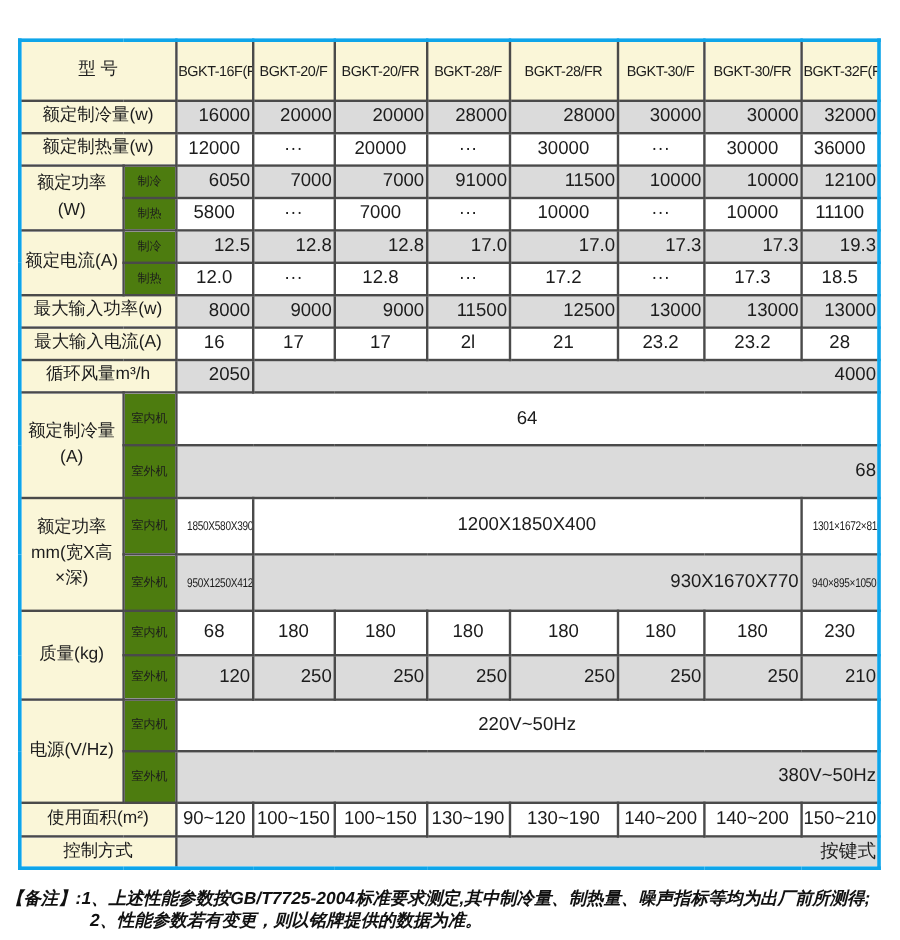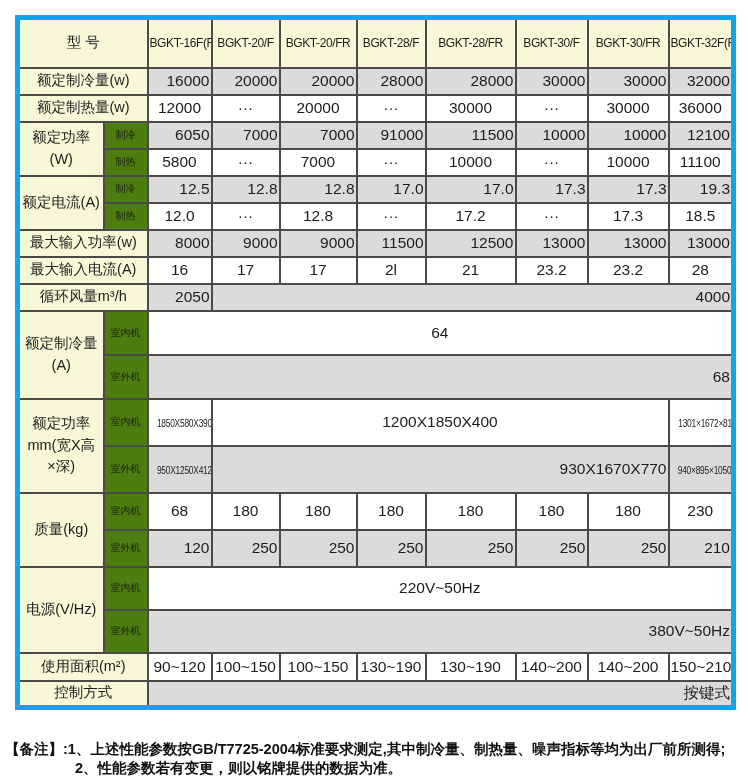--- a/index.html
+++ b/index.html
@@ -3,42 +3,42 @@
 <meta charset="utf-8">
 <style>
   html,body{margin:0;padding:0;}
   body{
     width:750px;height:783px;background:#ffffff;
     font-family:"Liberation Sans","DejaVu Sans",sans-serif;
     color:#1c1c1c;
   }
   .sheet{position:relative;width:750px;height:783px;overflow:hidden;}
   table.spec{
-    position:absolute;left:15px;top:15px;
+    position:absolute;left:15px;top:32px;
     border-collapse:collapse;table-layout:fixed;width:716px;
-    border:5px solid #0ea5e9;
+    border:3px solid #0ea5e9;
   }
   td{
     border:2px solid #4a4a4a;
     text-align:center;vertical-align:middle;
     padding:0 1px;overflow:hidden;
   }
   .lbl{background:#faf6d8;font-size:14.5px;white-space:pre-line;line-height:1.5;}
   .sub{background:#4d7c0f;font-size:10px;}
   .model{background:#faf6d8;font-size:12px;letter-spacing:-0.4px;white-space:nowrap;}
   .g{background:#dbdbdb;text-align:right;}
   .w{background:#ffffff;}
   .val{font-size:15.5px;}
   .dim-text{display:inline-block;transform:scaleX(0.8);transform-origin:center;
     white-space:nowrap;font-size:10.5px;letter-spacing:-0.3px;}
   tr.h50{height:50px} tr.h27{height:27px} tr.h44{height:44px}
   tr.h47{height:47px} tr.h37{height:37px} tr.h43{height:43px} tr.h28{height:28px}
   .note{
     position:absolute;left:5px;top:740px;width:742px;
-    font-size:14.5px;font-weight:bold;color:#111;line-height:1.3;
+    font-size:14.5px;font-weight:bold;color:#111;line-height:1.3;font-style:italic;
   }
   .note .l2{padding-left:70px;}
 </style>
 </head>
 <body>
 
 <div class="sheet">
   <table class="spec">
     <colgroup>
       <col style="width:86px">

